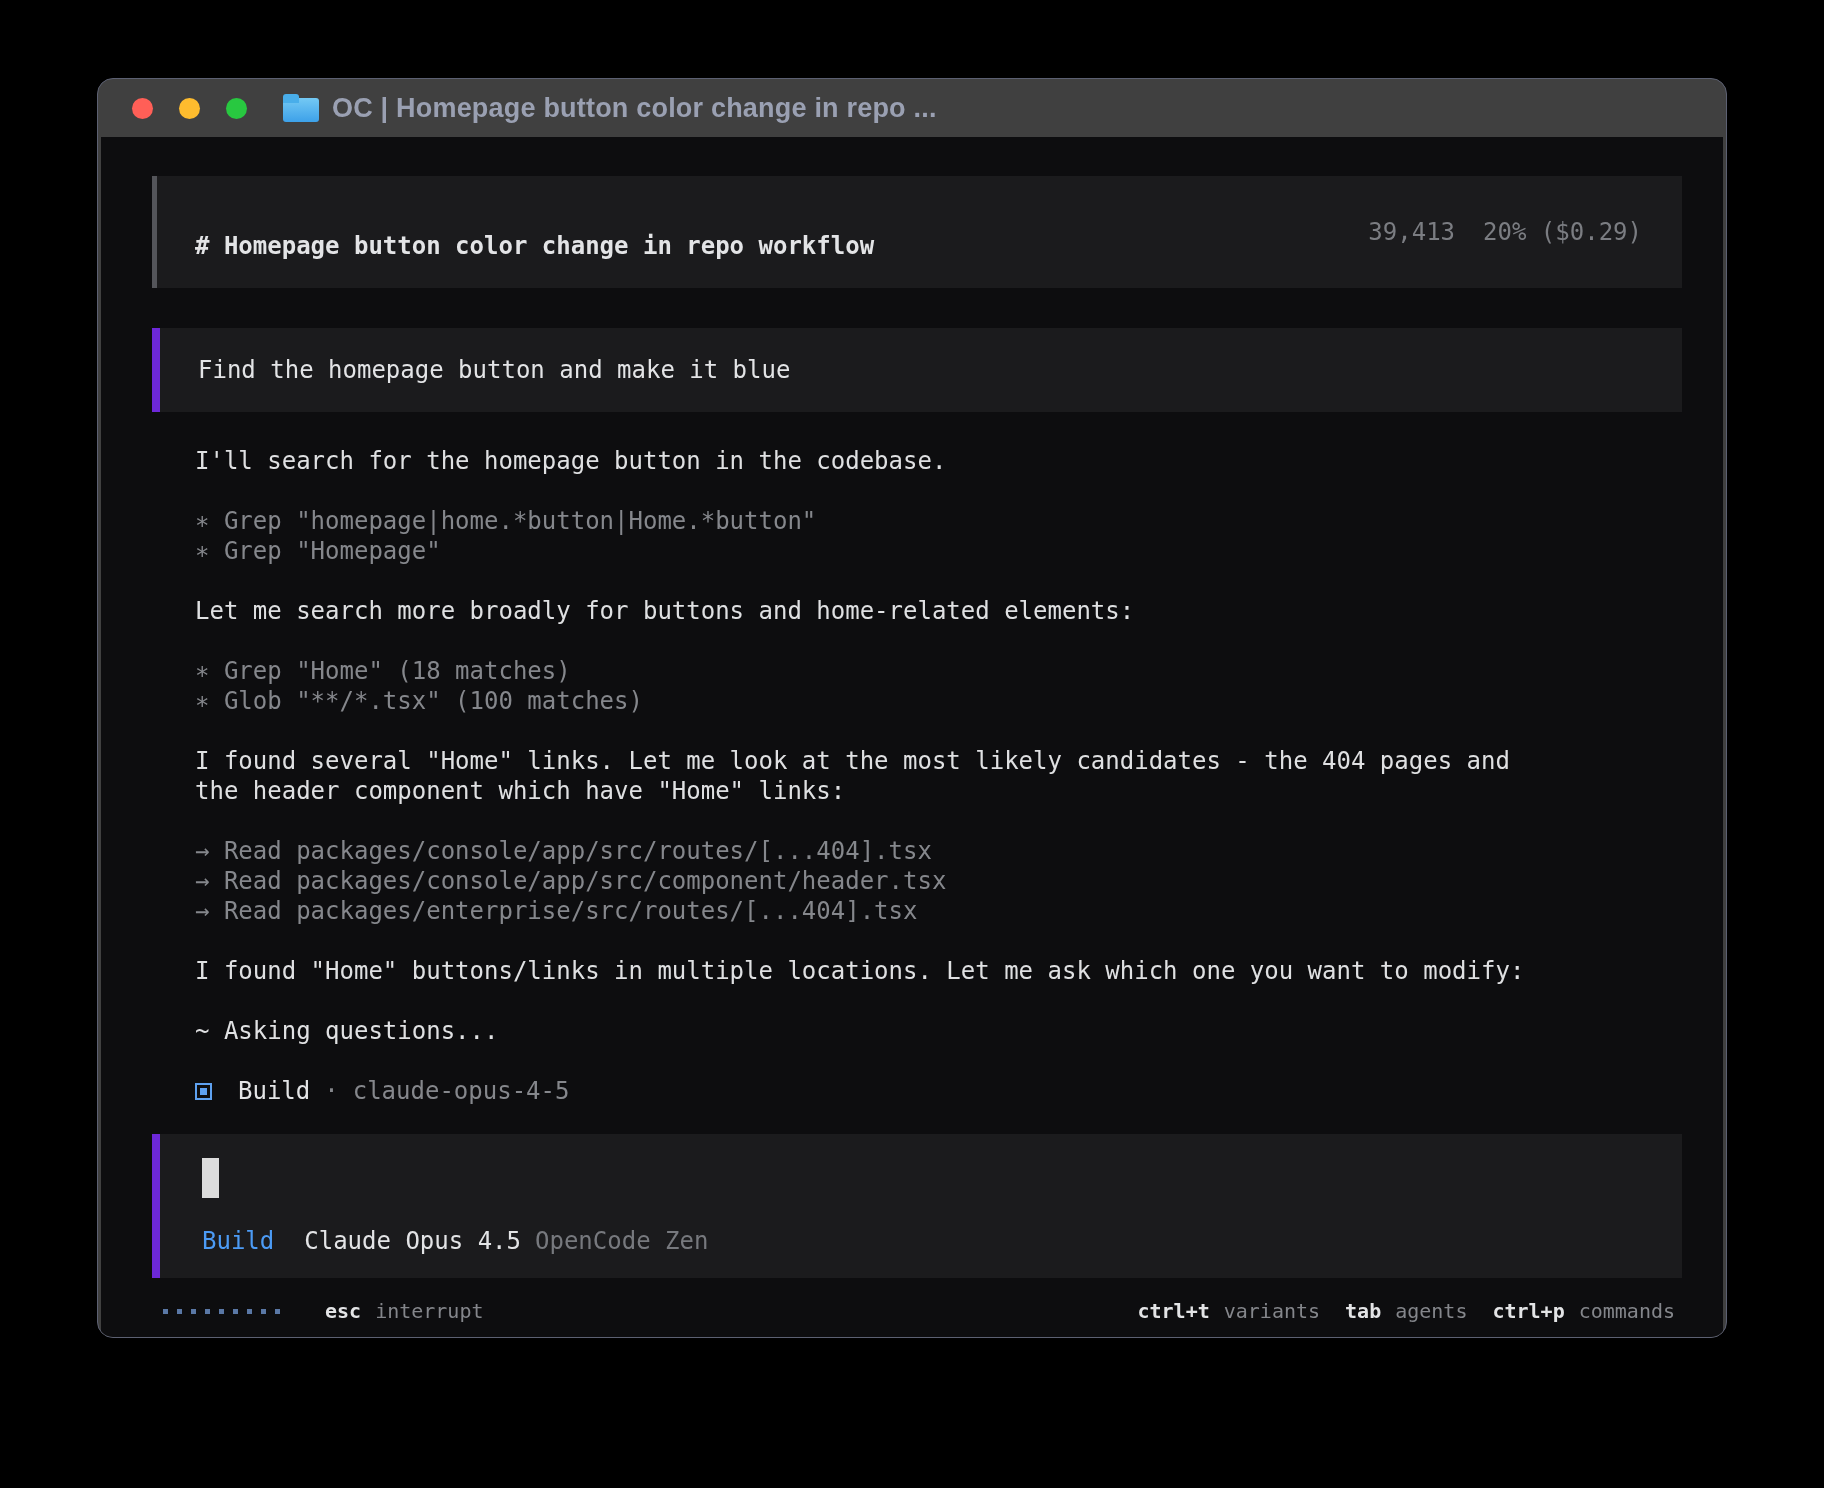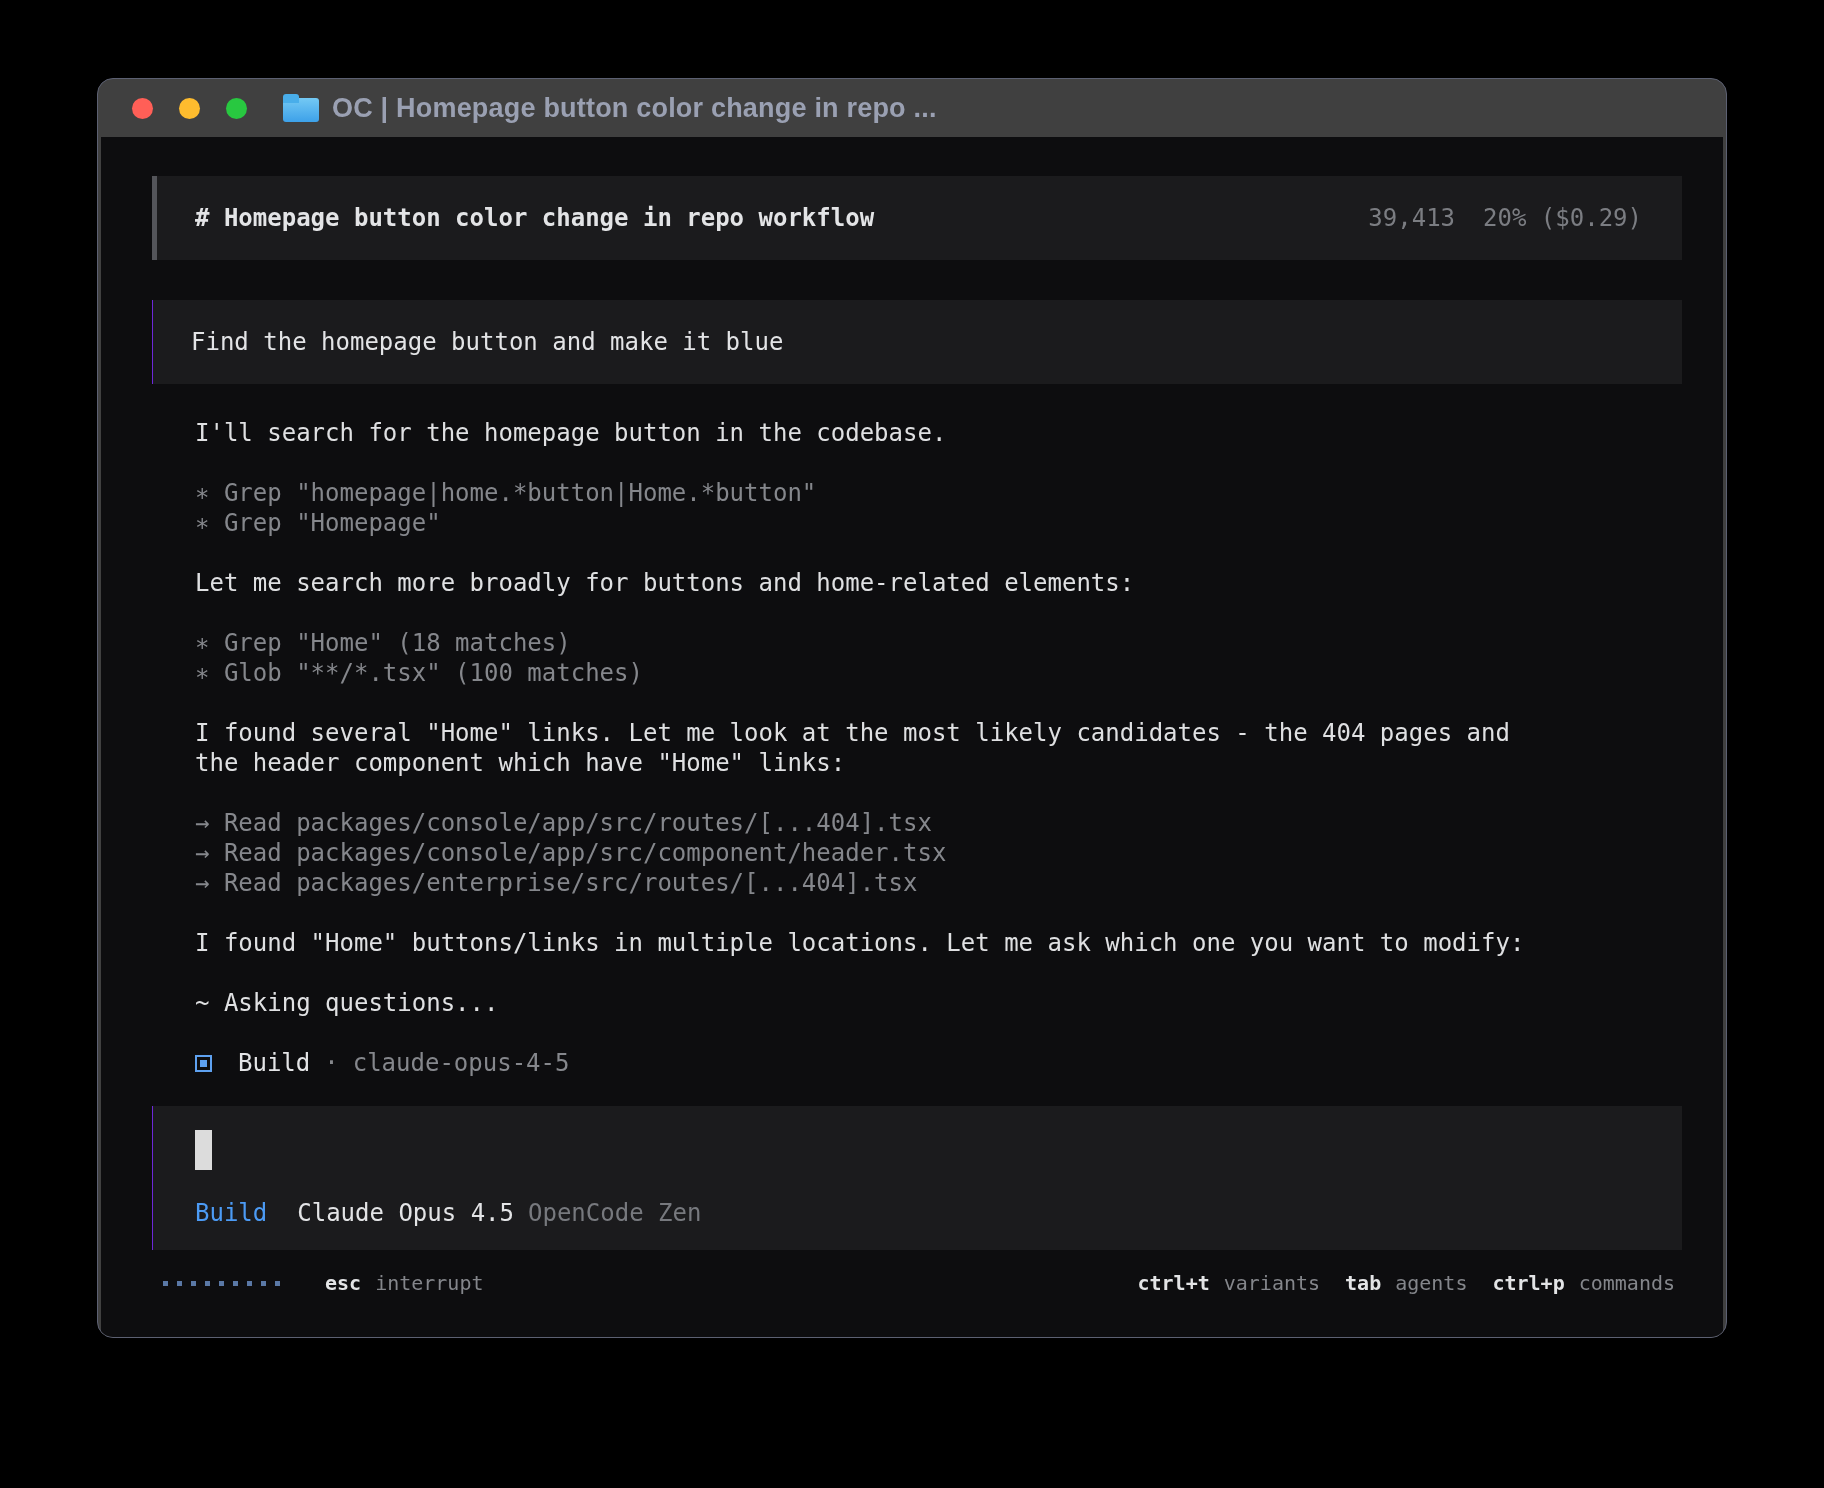--- a/index.html
+++ b/index.html
@@ -55,24 +55,24 @@
     overflow: hidden;
     display: flex; flex-direction: column;
   }
 
   .block {
     margin-left: 51px; margin-right: 41px;
     background: #1b1b1d;
     padding: 27px 40px 27px 38px;
   }
   .block.gray-edge { border-left: 5px solid #54555a; }
-  .block.blue-edge { border-left: 1px solid #6d28d9; }
+  .block.blue-edge { border-left: 8px solid #6d28d9; }
 
   .session-header { margin-top: 39px; display: flex; justify-content: space-between; align-items: center; }
-  .session-title { font-weight: bold; color: #e3e4e6; }
+  .session-title { font-weight: bold; color: #e3e4e6; margin-top: 28px; }
   .session-stats { color: #7b7d82; display: flex; gap: 28px; white-space: pre; }
 
   .user-msg { margin-top: 40px; color: #e3e4e6; }
 
   .chat { margin-top: 34px; padding-left: 94px; padding-right: 40px; max-width: 1504px; }
   .chat .para { color: #dfe0e2; max-width: 1410px; margin-bottom: 30px; }
   .chat .tools { color: #85878c; margin-bottom: 30px; }
   .chat .tools div { white-space: pre; }
   .chat .status-line { color: #e0e1e3; margin-bottom: 30px; }
 

